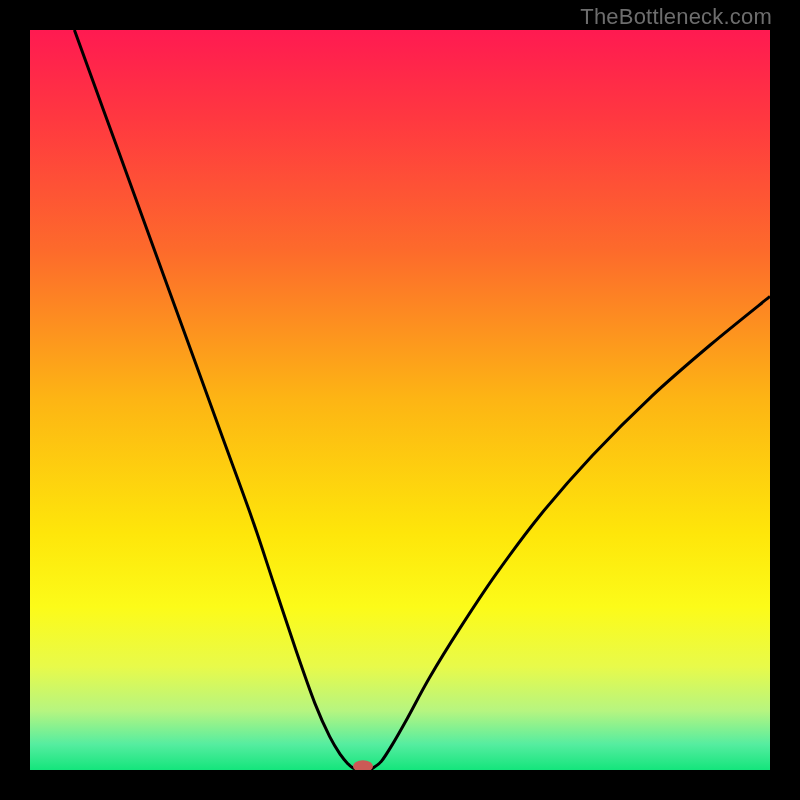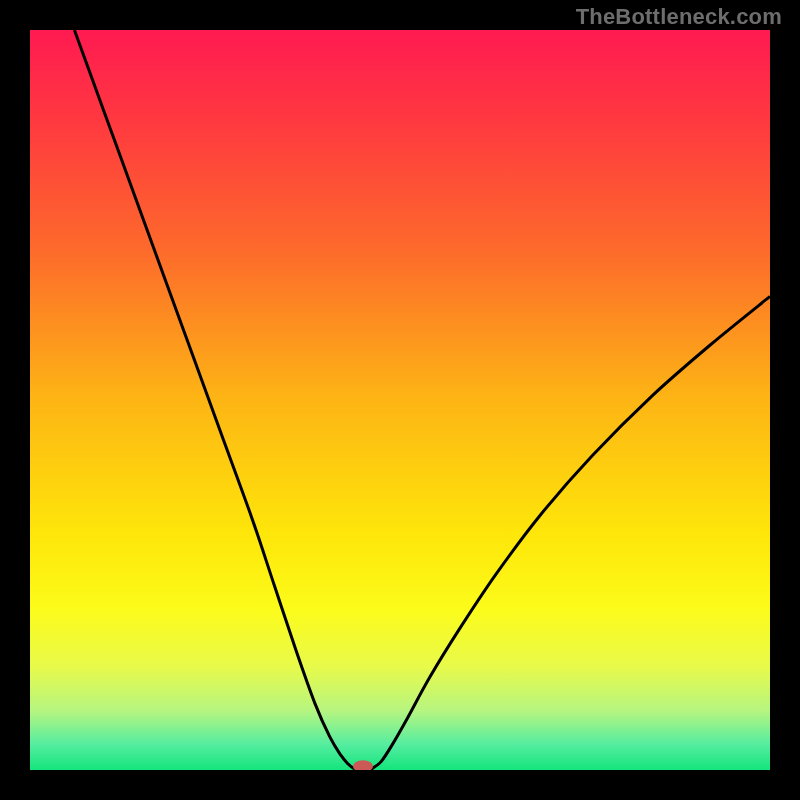--- a/index.html
+++ b/index.html
@@ -23,24 +23,24 @@
     position: absolute;
     left: 30px;
     top: 30px;
     width: 740px;
     height: 740px;
     
   }
   .watermark {
     position: absolute;
     top: 4px;
-    right: 18px;
+    right: 28px;
     color: #6d6d6d;
     font-size: 22px;
-    font-weight: 700;
+    font-weight: 400;
     letter-spacing: 0.2px;
   }
   svg { display: block; }
 </style>
 </head>
 <body>
 
 <div class="frame">
 
   <div class="watermark">TheBottleneck.com</div>

